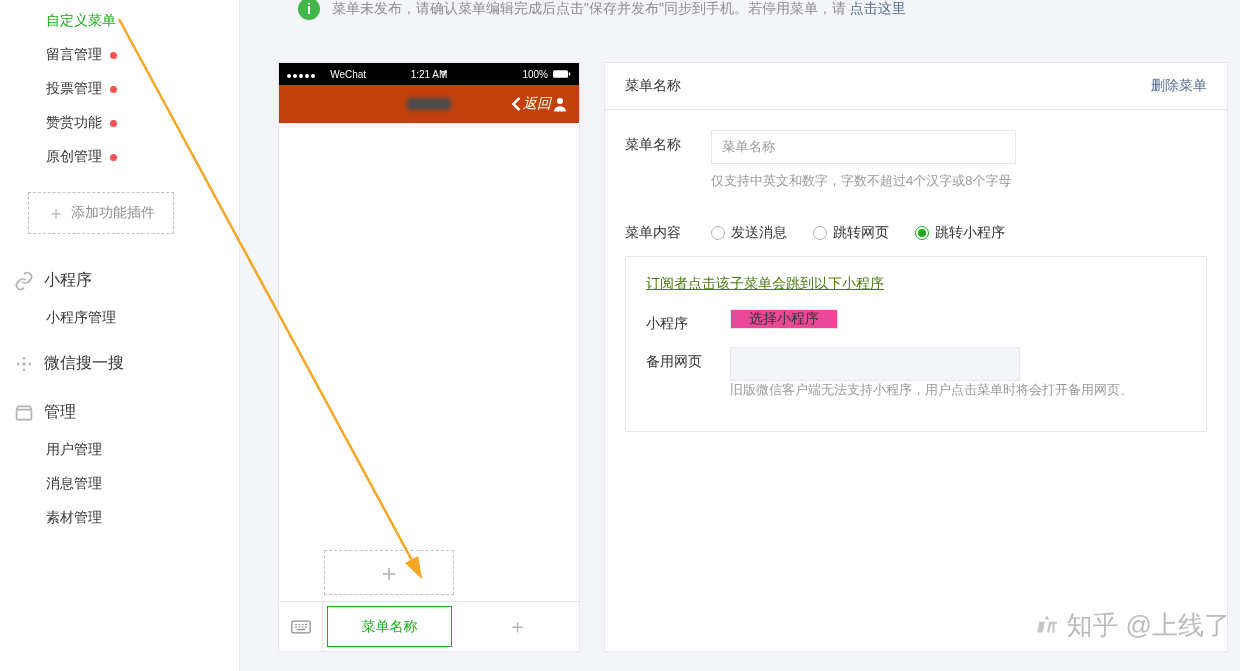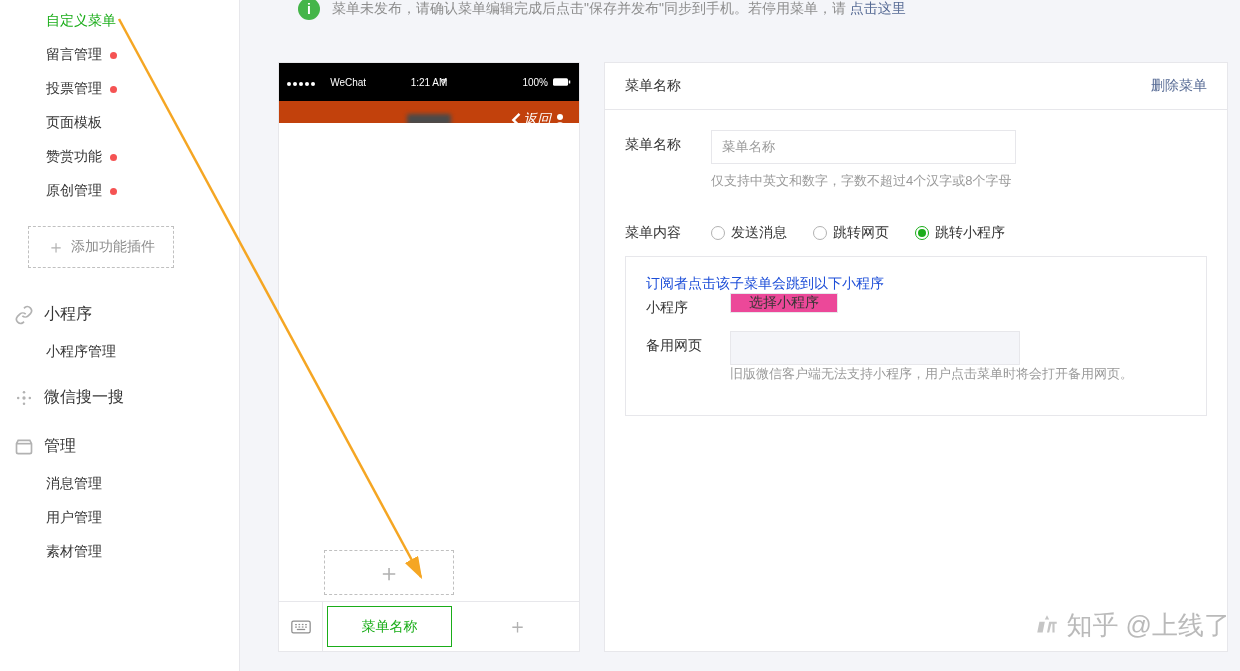--- a/index.html
+++ b/index.html
@@ -115,21 +115,21 @@
 
 .phone {
   width: 302px;
   height: 590px;
   background: #fff;
   border: 1px solid #e7e7eb;
   position: relative;
   flex-shrink: 0;
 }
 .statusbar {
-  height: 38px;
+  height: 22px;
   background: #000;
   color: #fff;
   font-size: 10px;
   display: flex;
   align-items: center;
   justify-content: space-between;
   padding: 0 8px;
 }
 .statusbar .dots span{display:inline-block;width:4px;height:4px;background:#fff;border-radius:50%;margin-right:2px;}
 .navbar {
@@ -256,21 +256,21 @@
 .radio.checked .circ { border-color:#1aad19;}
 .radio.checked .circ::after{
   content:"";width:8px;height:8px;background:#1aad19;border-radius:50%;
 }
 .inner-box {
   border: 1px solid #e7e7eb;
   padding: 18px 20px;
   margin-top: 10px;
   margin-left: 0;
 }
-.inner-box .desc { color:#1d4ed8; }
+.inner-box .desc { color:#4d7c0f; margin-bottom:16px;text-decoration:underline;}
 .inner-row { display:flex; align-items:flex-start; margin-bottom:14px;}
 .inner-row .ilabel{ width:84px; flex-shrink:0; padding-top:6px;}
 .btn-white {
   display:inline-block;
   border:1px solid #e7e7eb;
   padding: 0 18px;
   background:#ec4899;
   cursor:pointer;
 }
 .url-input {
@@ -312,23 +312,20 @@
   <div class="sidebar-item active">
     <span>自定义菜单</span>
   </div>
   <div class="sidebar-item">
     <span>留言管理</span>
     <span class="dot"></span>
   </div>
   <div class="sidebar-item">
     <span>投票管理</span>
     <span class="dot"></span>
-  </div>
-  <div class="sidebar-item">
-    <span>页面模板</span>
   </div>
   <div class="sidebar-item">
     <span>赞赏功能</span>
     <span class="dot"></span>
   </div>
   <div class="sidebar-item">
     <span>原创管理</span>
     <span class="dot"></span>
   </div>
 
@@ -366,24 +363,24 @@
   <div class="section-head">
     <span class="section-icon">
       <svg viewBox="0 0 24 24" fill="none" stroke="currentColor" stroke-width="2">
           <path d="M3 8l2-4h14l2 4v10a2 2 0 0 1-2 2H5a2 2 0 0 1-2-2V8z"></path>
           <path d="M3 8h18"></path>
         </svg>
     </span>
     <span>管理</span>
   </div>
   <div class="sidebar-item">
+    <span>用户管理</span>
+  </div>
+  <div class="sidebar-item">
     <span>消息管理</span>
-  </div>
-  <div class="sidebar-item">
-    <span>用户管理</span>
   </div>
   <div class="sidebar-item">
     <span>素材管理</span>
   </div>
 </div>
 
 <div class="main">
 
   <div class="notice-bar">
     <span class="info-icon">i</span>

